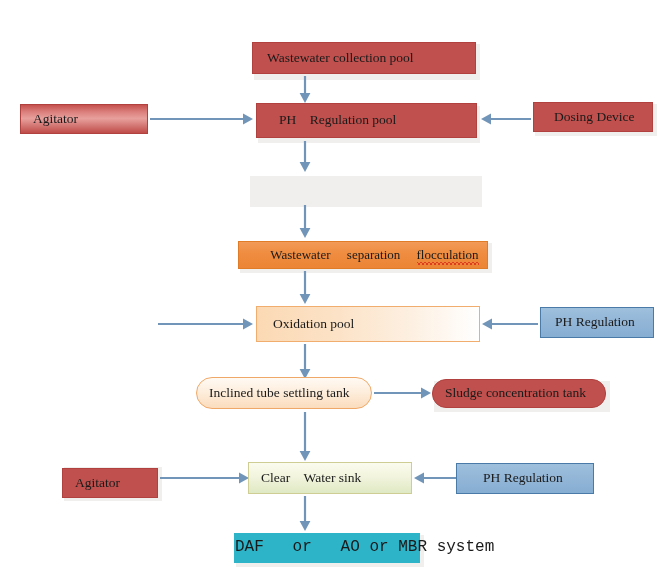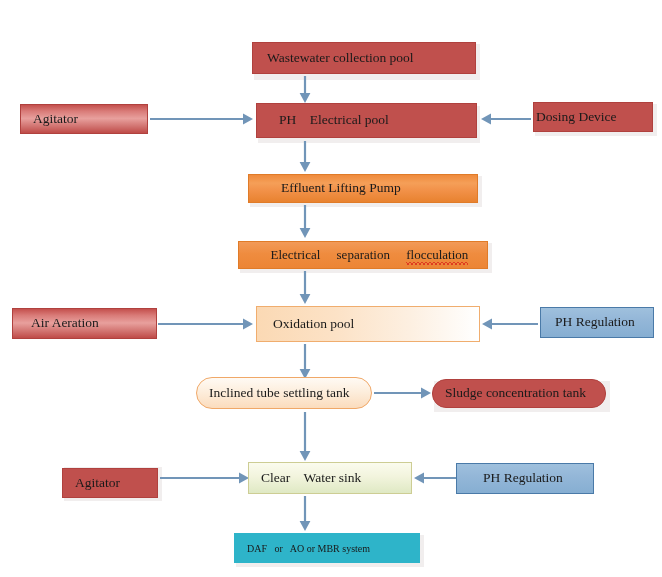--- a/index.html
+++ b/index.html
@@ -115,71 +115,65 @@
 
   <div class="arrow" style="left:150px;top:112px;">
     <svg width="104" height="14" viewBox="0 0 104 14">
       <line x1="0" y1="7" x2="95" y2="7" stroke="#7195b8" stroke-width="2.2"></line>
       <polygon points="103,7 93,1.6 93,12.4" fill="#7195b8"></polygon>
     </svg>
   </div>
 
   <div class="plate" style="left:258px;top:106px;width:222px;height:37px;"></div>
   <div class="node solid-red" style="left:256px;top:103px;width:221px;height:35px;padding-left:22px;">
-    <span class="lbl">PH    Electrical pool</span>
+    <span class="lbl">PH    Regulation pool</span>
   </div>
 
   <div class="arrow" style="left:481px;top:112px;">
     <svg width="50" height="14" viewBox="0 0 50 14">
       <line x1="50" y1="7" x2="9" y2="7" stroke="#7195b8" stroke-width="2.2"></line>
       <polygon points="0,7 10,1.6 10,12.4" fill="#7195b8"></polygon>
     </svg>
   </div>
 
   <div class="plate" style="left:535px;top:104px;width:122px;height:32px;"></div>
-  <div class="node solid-red" style="left:533px;top:102px;width:120px;height:30px;padding-left:2px;">
+  <div class="node solid-red" style="left:533px;top:102px;width:120px;height:30px;padding-left:20px;">
     <span class="lbl">Dosing Device</span>
   </div>
 
   <div class="arrow" style="left:298px;top:141px;">
     <svg width="14" height="32" viewBox="0 0 14 32">
       <line x1="7" y1="0" x2="7" y2="23" stroke="#7195b8" stroke-width="2.2"></line>
       <polygon points="7,31 1.6,21 12.4,21" fill="#7195b8"></polygon>
     </svg>
   </div>
 
   <div class="plate" style="left:250px;top:176px;width:232px;height:31px;"></div>
-  <div class="node grad-orange" style="left:248px;top:174px;width:230px;height:29px;padding-left:32px;">
-    <span class="lbl">Effluent Lifting Pump</span>
-  </div>
 
   <div class="arrow" style="left:298px;top:205px;">
     <svg width="14" height="34" viewBox="0 0 14 34">
       <line x1="7" y1="0" x2="7" y2="25" stroke="#7195b8" stroke-width="2.2"></line>
       <polygon points="7,33 1.6,23 12.4,23" fill="#7195b8"></polygon>
     </svg>
   </div>
 
   <div class="plate" style="left:240px;top:243px;width:252px;height:30px;"></div>
   <div class="node flat-orange" style="left:238px;top:241px;width:250px;height:28px;padding-left:12px;font-size:13px;">
     <span class="lbl">
-      <span>Electrical</span>&nbsp;&nbsp;&nbsp;&nbsp;&nbsp;<span>separation</span>&nbsp;&nbsp;&nbsp;&nbsp;&nbsp;<span class="squiggle">flocculation</span>
+      <span>Wastewater</span>&nbsp;&nbsp;&nbsp;&nbsp;&nbsp;<span>separation</span>&nbsp;&nbsp;&nbsp;&nbsp;&nbsp;<span class="squiggle">flocculation</span>
     </span>
   </div>
 
   <div class="arrow" style="left:298px;top:271px;">
     <svg width="14" height="34" viewBox="0 0 14 34">
       <line x1="7" y1="0" x2="7" y2="25" stroke="#7195b8" stroke-width="2.2"></line>
       <polygon points="7,33 1.6,23 12.4,23" fill="#7195b8"></polygon>
     </svg>
   </div>
 
-  <div class="node grad-red" style="left:12px;top:308px;width:145px;height:31px;padding-left:18px;">
-    <span class="lbl">Air Aeration</span>
-  </div>
 
   <div class="arrow" style="left:158px;top:317px;">
     <svg width="96" height="14" viewBox="0 0 96 14">
       <line x1="0" y1="7" x2="87" y2="7" stroke="#7195b8" stroke-width="2.2"></line>
       <polygon points="95,7 85,1.6 85,12.4" fill="#7195b8"></polygon>
     </svg>
   </div>
 
   <div class="node grad-orange-fade" style="left:256px;top:306px;width:224px;height:36px;padding-left:16px;">
     <span class="lbl">Oxidation pool</span>
@@ -254,17 +248,17 @@
   </div>
 
   <div class="arrow" style="left:298px;top:496px;">
     <svg width="14" height="36" viewBox="0 0 14 36">
       <line x1="7" y1="0" x2="7" y2="27" stroke="#7195b8" stroke-width="2.2"></line>
       <polygon points="7,35 1.6,25 12.4,25" fill="#7195b8"></polygon>
     </svg>
   </div>
 
   <div class="plate" style="left:236px;top:535px;width:188px;height:32px;"></div>
-  <div class="node flat-cyan" style="left:234px;top:533px;width:186px;height:30px;padding-left:12px;font-size:10px;">
+  <div class="node flat-cyan" style="left:234px;top:533px;width:186px;height:30px;font-size:16px;font-family:Liberation Mono, monospace;">
     <span class="lbl">DAF   or   AO or MBR system</span>
   </div>
 
 </div>
 
 </body></html>

